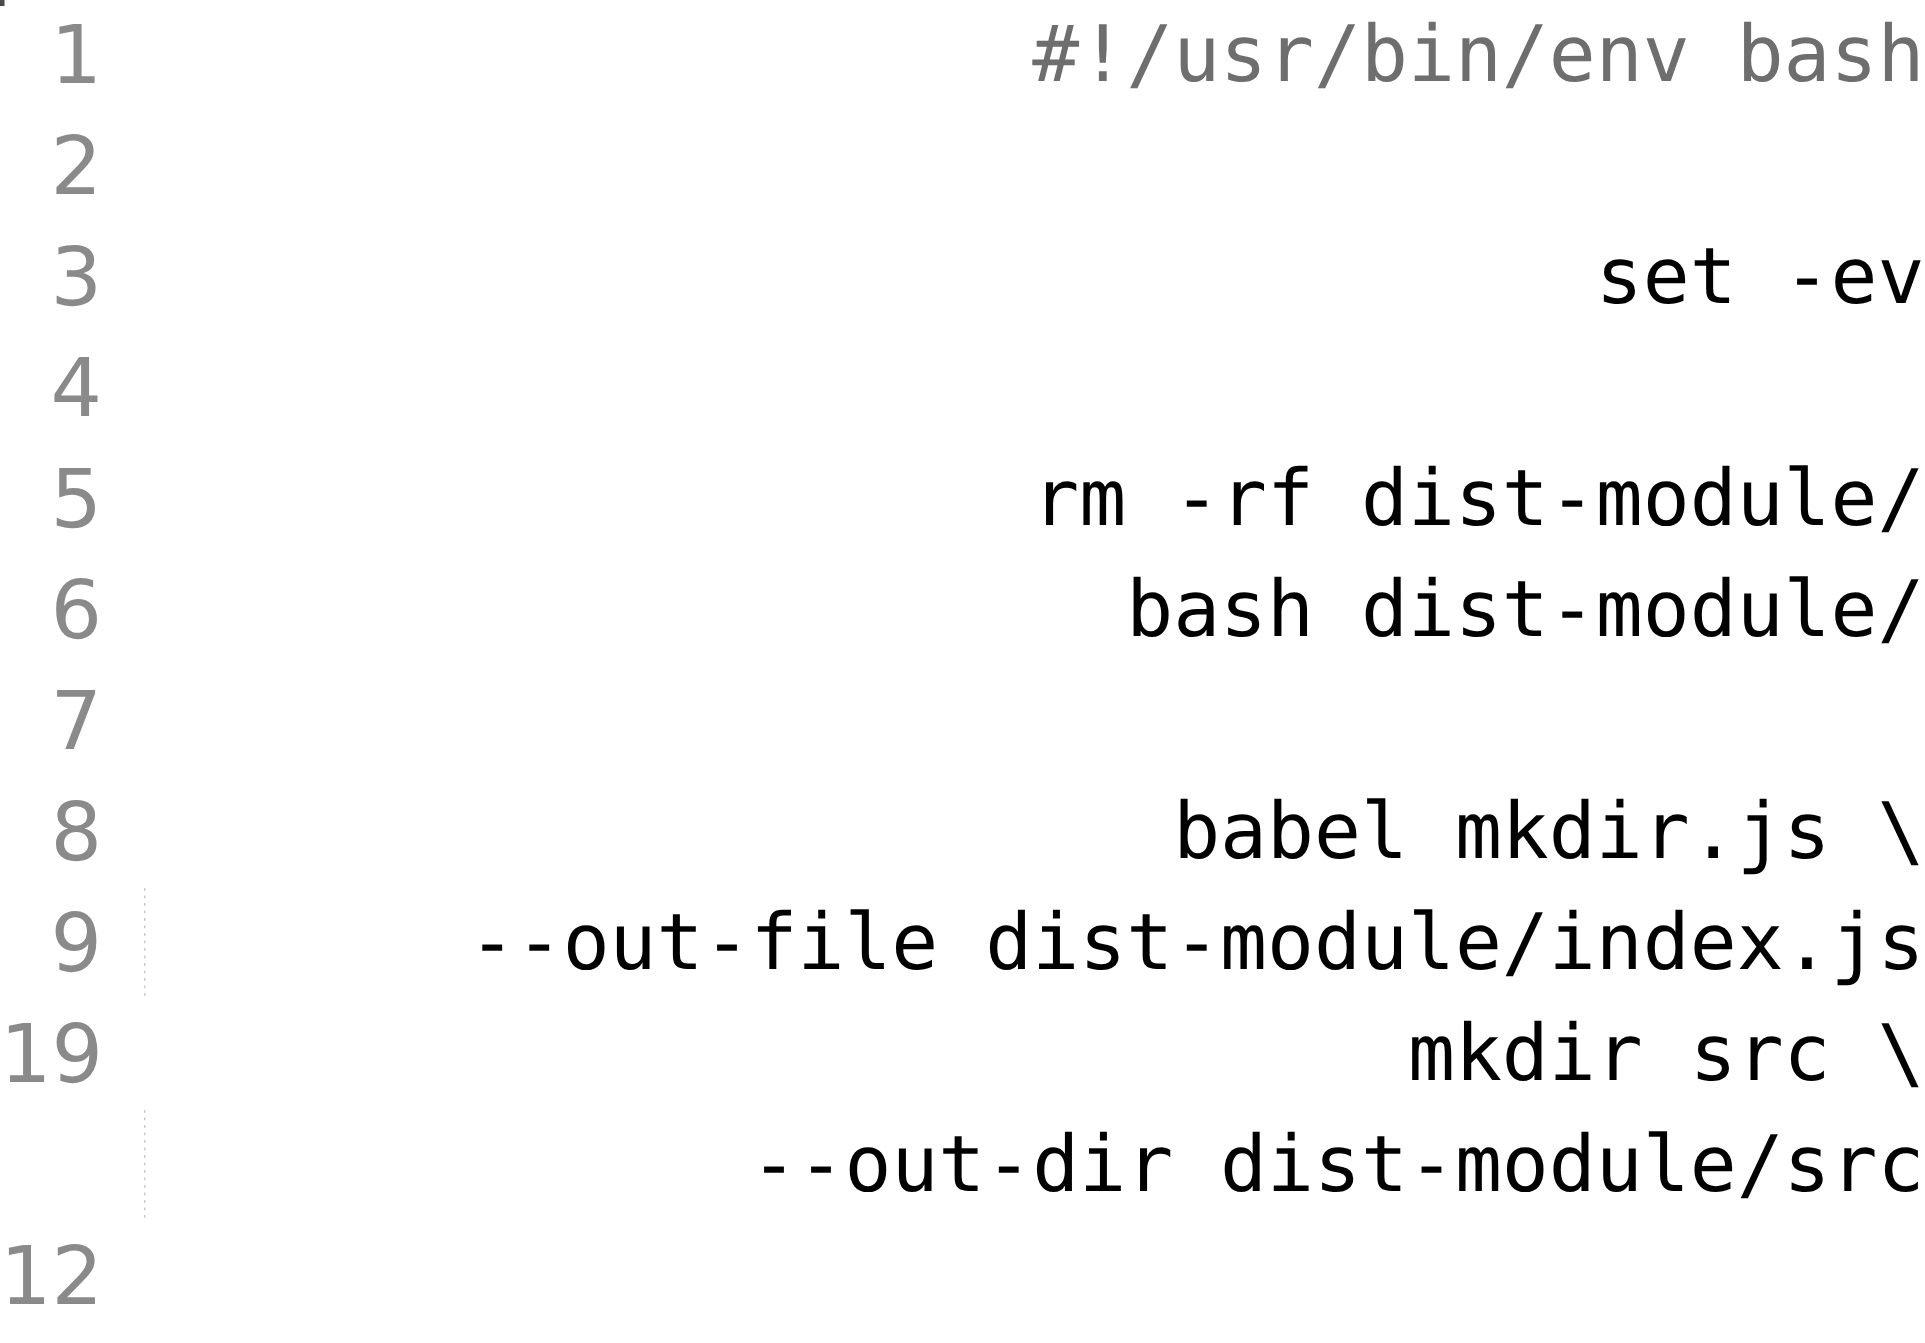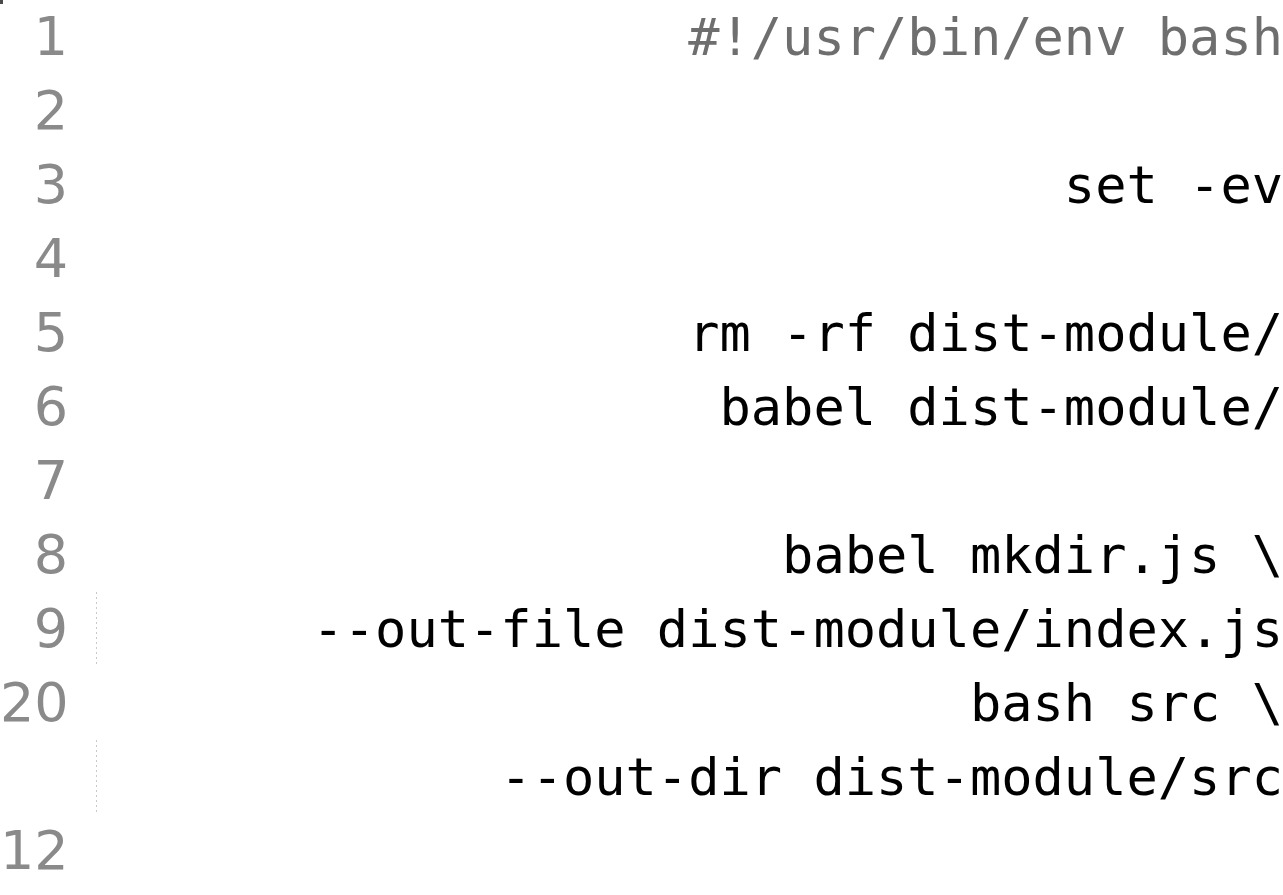--- a/index.html
+++ b/index.html
@@ -102,20 +102,20 @@
 <body>
 
 <div class="corner-artifact"></div>
 
 <div id="editor">
     <div class="code-line"><div class="gutter-num">1</div><div class="line-code comment">#!/usr/bin/env bash</div></div>
     <div class="code-line"><div class="gutter-num">2</div><div class="line-code"></div></div>
     <div class="code-line"><div class="gutter-num">3</div><div class="line-code">set -ev</div></div>
     <div class="code-line"><div class="gutter-num">4</div><div class="line-code"></div></div>
     <div class="code-line"><div class="gutter-num">5</div><div class="line-code">rm -rf dist-module/</div></div>
-    <div class="code-line"><div class="gutter-num">6</div><div class="line-code">babel dist-module/</div></div>
+    <div class="code-line"><div class="gutter-num">6</div><div class="line-code">bash dist-module/</div></div>
     <div class="code-line"><div class="gutter-num">7</div><div class="line-code"></div></div>
     <div class="code-line"><div class="gutter-num">8</div><div class="line-code">babel mkdir.js \</div></div>
     <div class="code-line"><div class="gutter-num">9</div><div class="indent-guide"></div><div class="line-code">  --out-file dist-module/index.js</div></div>
-    <div class="code-line"><div class="gutter-num">20</div><div class="line-code">bash src \</div></div>
+    <div class="code-line"><div class="gutter-num">19</div><div class="line-code">mkdir src \</div></div>
     <div class="code-line active"><div class="indent-guide"></div><div class="line-code">  --out-dir dist-module/src</div></div>
     <div class="code-line"><div class="gutter-num">12</div><div class="line-code"></div></div>
   </div>
 
 </body></html>

